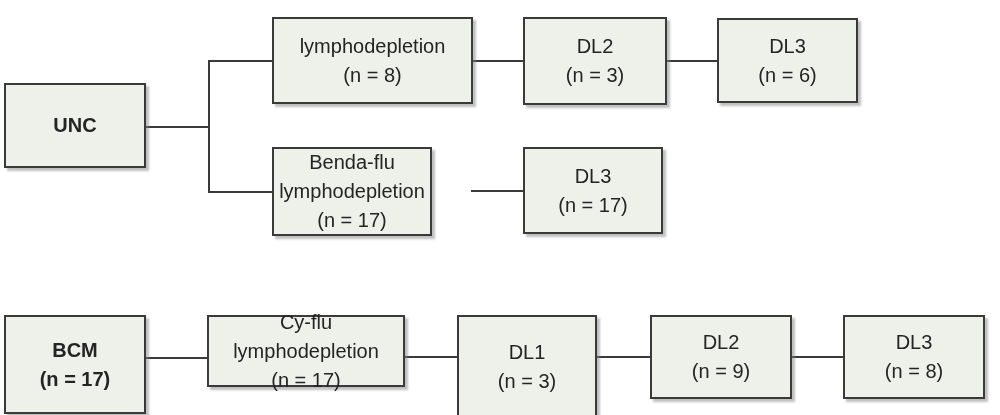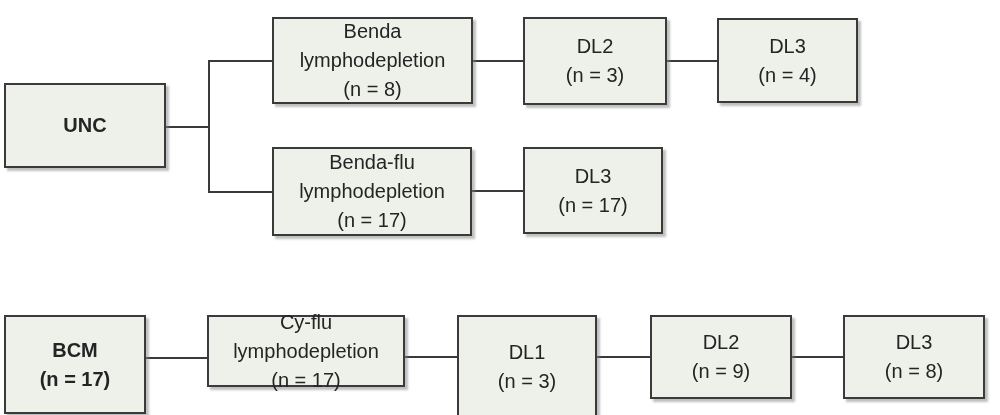--- a/index.html
+++ b/index.html
@@ -61,41 +61,40 @@
     <line x1="472" y1="61" x2="524" y2="61"></line>
     <line x1="666" y1="61" x2="718" y2="61"></line>
     <line x1="209" y1="192" x2="273" y2="192"></line>
     <line x1="471" y1="191" x2="524" y2="191"></line>
     <line x1="145" y1="358" x2="208" y2="358"></line>
     <line x1="404" y1="357" x2="458" y2="357"></line>
     <line x1="596" y1="357" x2="651" y2="357"></line>
     <line x1="791" y1="357" x2="844" y2="357"></line>
   </svg>
 
-  <div class="node bold" style="left:4px; top:83px; width:162px; height:85px;">
+  <div class="node bold" style="left:4px; top:83px; width:142px; height:85px;">
     <div class="ln">UNC</div>
   </div>
 
   <div class="node" style="left:272px; top:17px; width:201px; height:87px;">
-    <div class="ln">Benda</div>
     <div class="ln">lymphodepletion</div>
     <div class="ln">(n = 8)</div>
   </div>
 
   <div class="node" style="left:523px; top:17px; width:144px; height:88px;">
     <div class="ln">DL2</div>
     <div class="ln">(n = 3)</div>
   </div>
 
   <div class="node" style="left:717px; top:18px; width:141px; height:85px;">
     <div class="ln">DL3</div>
-    <div class="ln">(n = 4)</div>
+    <div class="ln">(n = 6)</div>
   </div>
 
-  <div class="node" style="left:272px; top:147px; width:200px; height:89px;">
+  <div class="node" style="left:272px; top:147px; width:160px; height:89px;">
     <div class="ln">Benda-flu</div>
     <div class="ln">lymphodepletion</div>
     <div class="ln">(n = 17)</div>
   </div>
 
   <div class="node" style="left:523px; top:147px; width:140px; height:87px;">
     <div class="ln">DL3</div>
     <div class="ln">(n = 17)</div>
   </div>
 

